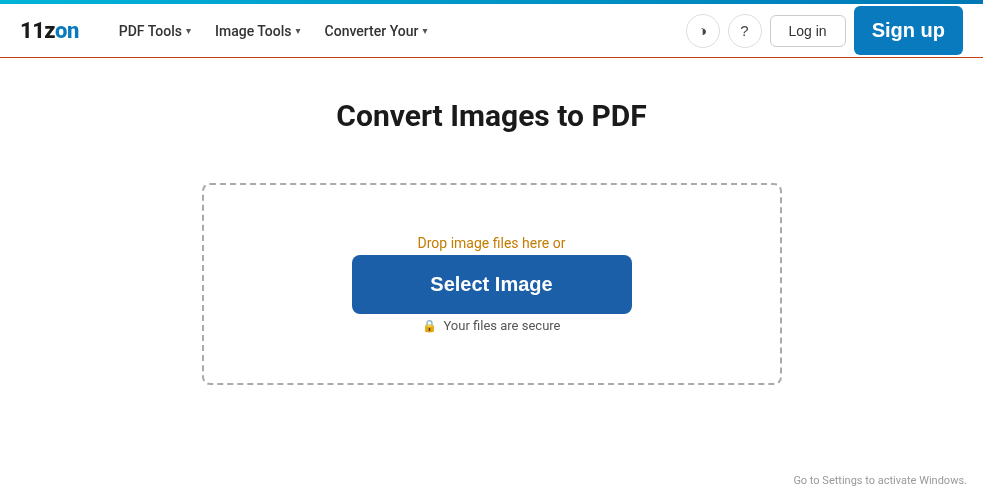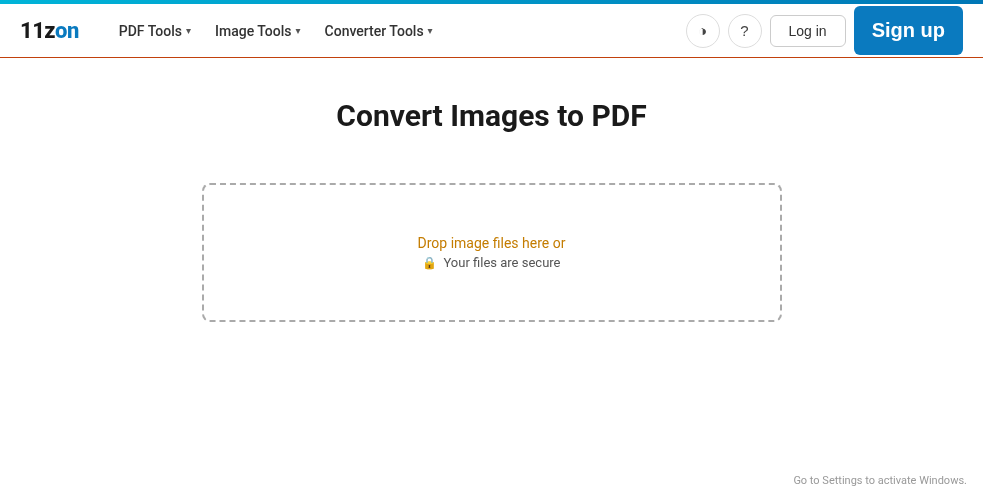--- a/index.html
+++ b/index.html
@@ -203,21 +203,21 @@
   <div class="nav-menu">
     <div class="nav-item">
       <span>PDF Tools</span>
       <span class="chevron">▾</span>
     </div>
     <div class="nav-item">
       <span>Image Tools</span>
       <span class="chevron">▾</span>
     </div>
     <div class="nav-item">
-      <span>Converter Tools</span>
+      <span>Converter Your</span>
       <span class="chevron">▾</span>
     </div>
   </div>
 
   <div class="nav-actions">
     <button class="icon-btn">
       <span>◑</span>
     </button>
     <button class="icon-btn">
       <span>?</span>
@@ -229,20 +229,23 @@
       <span>Sign up</span>
     </button>
   </div>
 </nav>
 
 <main class="main-content">
   <h1 class="page-title">Convert Images to PDF</h1>
 
   <div class="drop-zone">
     <p class="drop-text">Drop image files here or</p>
+    <button class="select-btn">
+      <span>Select Image</span>
+    </button>
     <div class="secure-text">
       <span class="lock-icon">🔒</span>
       <span>Your files are secure</span>
     </div>
   </div>
 </main>
 
 <div class="windows-watermark">
   <div>Go to Settings to activate Windows.</div>
 </div>

